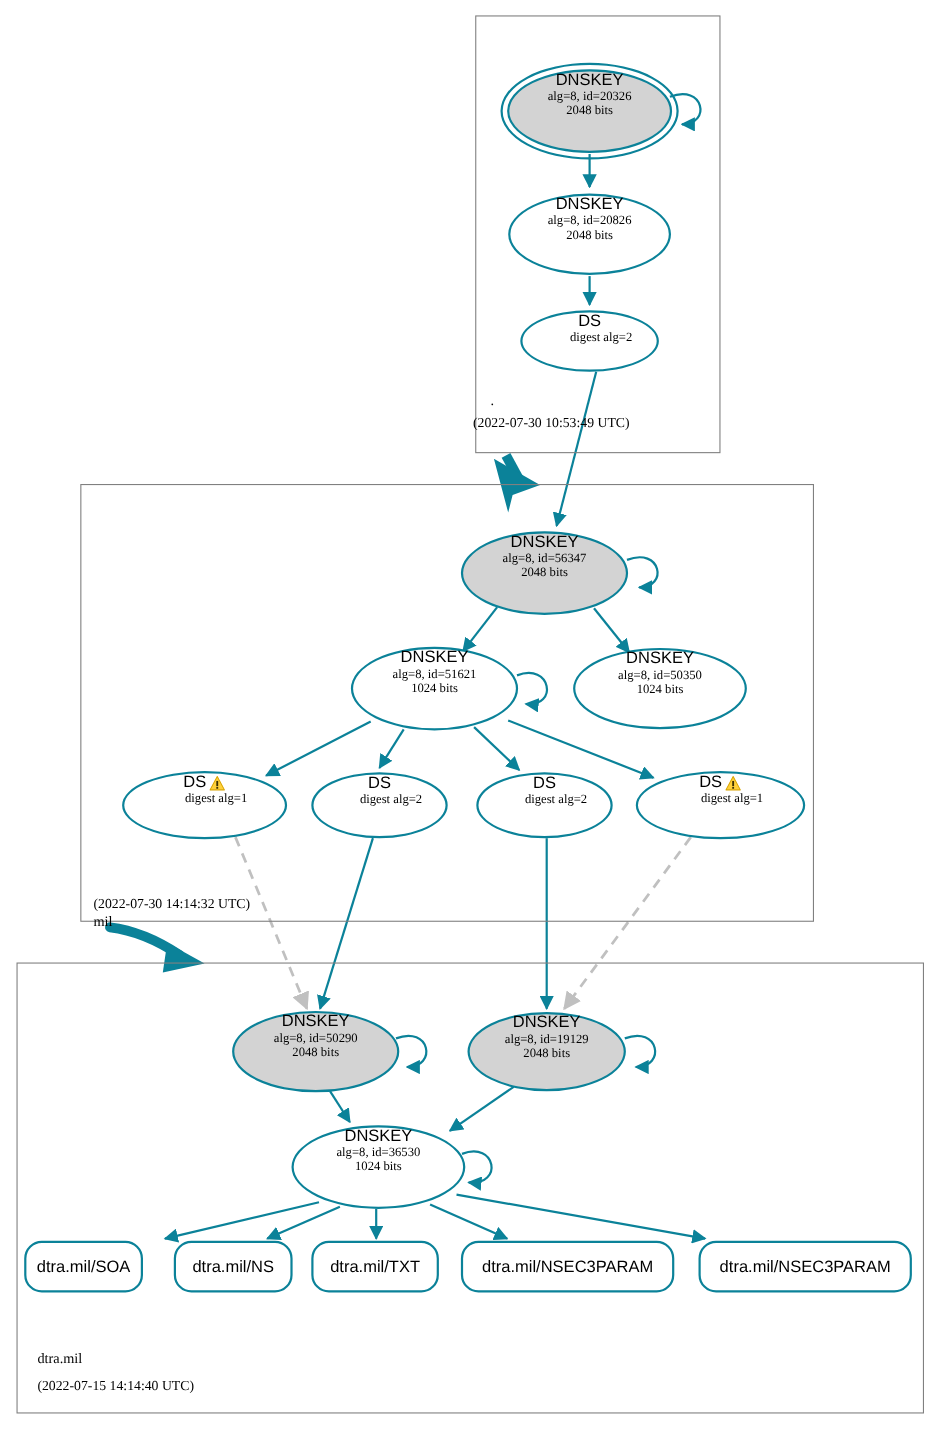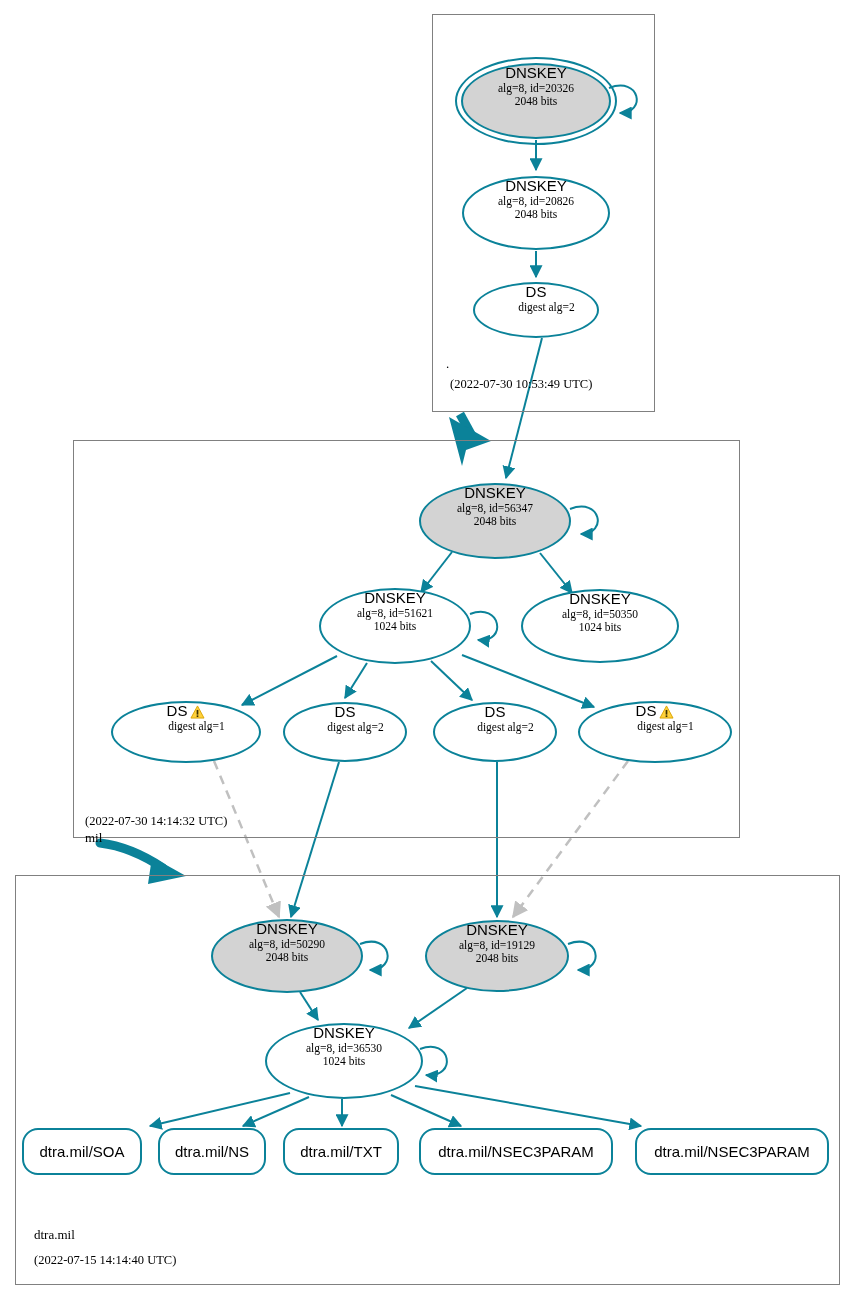--- a/index.html
+++ b/index.html
@@ -164,21 +164,21 @@
     <polygon points="449,417 491,441 466,450 462,466" fill="#0b8299"></polygon>
 
     <g fill="none" stroke="#0b8299" stroke-width="9" stroke-linecap="round">
       <path d="M 100 843 C 125 846 148 858 163 868"></path>
     </g>
     <polygon points="152,857 186,876 148,884" fill="#0b8299"></polygon>
   </svg>
 
   <div class="zone-box" style="left:432px; top:14px; width:223px; height:398px;"></div>
   <div class="zone-label" style="left:446px; top:356px;">.</div>
-  <div class="zone-time" style="left:450px; top:377px;">(2022-07-30 10:53:49 UTC)</div>
+  <div class="zone-time" style="left:430px; top:377px;">(2022-07-30 10:53:49 UTC)</div>
 
   <div class="zone-box" style="left:73px; top:440px; width:667px; height:398px;"></div>
   <div class="zone-label" style="left:85px; top:790px;margin-top:40px;">mil</div>
   <div class="zone-time" style="left:85px; top:814px;">(2022-07-30 14:14:32 UTC)</div>
 
   <div class="zone-box" style="left:15px; top:875px; width:825px; height:410px;"></div>
   <div class="zone-label" style="left:34px; top:1227px;">dtra.mil</div>
   <div class="zone-time" style="left:34px; top:1253px;">(2022-07-15 14:14:40 UTC)</div>
 
   <div class="anchor-ring" style="left:455px; top:57px; width:162px; height:88px;"></div>
@@ -266,19 +266,19 @@
     <div class="t2">alg=8, id=19129</div>
     <div class="t3">2048 bits</div>
   </div>
 
   <div class="node" style="left:265px; top:1023px; width:158px; height:76px;">
     <div class="t1">DNSKEY</div>
     <div class="t2">alg=8, id=36530</div>
     <div class="t3">1024 bits</div>
   </div>
 
-  <div class="rrset" style="left:22px; top:1128px; width:120px; height:47px;">dtra.mil/SOA</div>
+  <div class="rrset" style="left:22px; top:1128px; width:108px; height:47px;">dtra.mil/SOA</div>
   <div class="rrset" style="left:158px; top:1128px; width:108px; height:47px;">dtra.mil/NS</div>
   <div class="rrset" style="left:283px; top:1128px; width:116px; height:47px;">dtra.mil/TXT</div>
   <div class="rrset" style="left:419px; top:1128px; width:194px; height:47px;">dtra.mil/NSEC3PARAM</div>
   <div class="rrset" style="left:635px; top:1128px; width:194px; height:47px;">dtra.mil/NSEC3PARAM</div>
 
 </div>
 
 </body></html>

